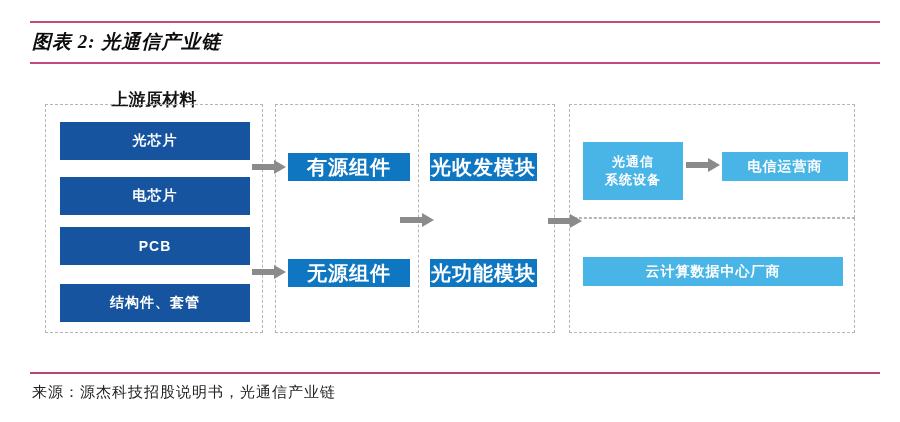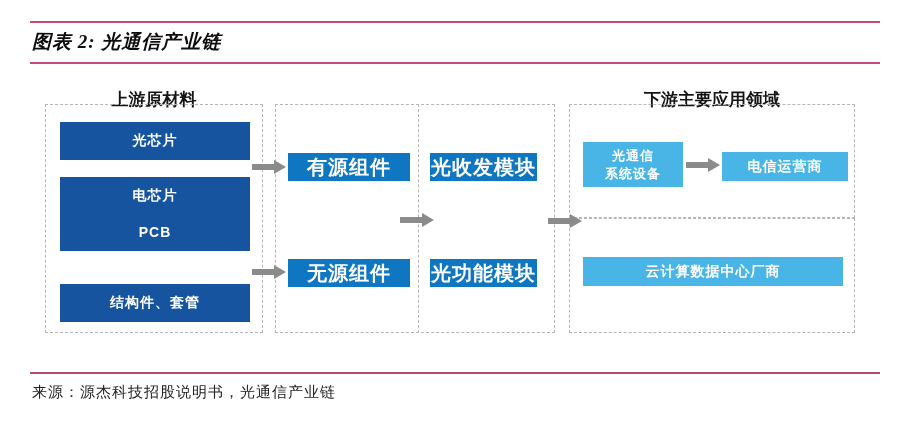--- a/index.html
+++ b/index.html
@@ -38,30 +38,30 @@
     color:#ffffff; font-weight:bold; font-size:14px; text-align:center;
     letter-spacing:1px;
   }
   .dark  { background:#16549f; }
   .mid   { background:#0f76c2; }
   .light { background:#49b5e7; }
 
   .up-box { left:60px; width:190px; height:38px; }
   .up-0 { top:122px; }
   .up-1 { top:177px; }
-  .up-2 { top:213px; }
+  .up-2 { top:227px; }
   .up-3 { top:284px; }
 
   .mid-box { height:28px; font-size:20px; }
   .mid-comp { left:288px; width:122px; }
   .mid-mod  { left:430px; width:107px; }
   .row-a { top:153px; }
   .row-b { top:259px; }
 
-  .equip-box { left:583px; top:142px; width:100px; height:45px; font-size:13px; line-height:1.35; flex-direction:column; }
+  .equip-box { left:583px; top:142px; width:100px; height:58px; font-size:13px; line-height:1.35; flex-direction:column; }
   .telecom-box { left:722px; top:152px; width:126px; height:29px; }
   .cloud-box { left:583px; top:257px; width:260px; height:29px; }
 
   .arrow { position:absolute; width:34px; height:14px; line-height:0; }
   .arr-1 { left:252px; top:160px; }
   .arr-2 { left:252px; top:265px; }
   .arr-3 { left:400px; top:213px; }
   .arr-4 { left:548px; top:214px; }
   .arr-5 { left:686px; top:158px; }
 
@@ -74,21 +74,20 @@
 </head>
 <body>
 
 <div class="page">
 
   <div class="rule rule-top"></div>
   <div class="chart-title">图表 2: 光通信产业链</div>
   <div class="rule rule-mid"></div>
 
   <div class="col-header hdr-up">上游原材料</div>
-  <div class="col-header hdr-down">下游主要应用领域</div>
 
   <div class="dashed zone-up"></div>
   <div class="dashed zone-mid"></div>
   <div class="vdivider"></div>
   <div class="dashed zone-down-top"></div>
   <div class="dashed zone-down-bot"></div>
 
   <div class="box dark up-box up-0">光芯片</div>
   <div class="box dark up-box up-1">电芯片</div>
   <div class="box dark up-box up-2">PCB</div>

